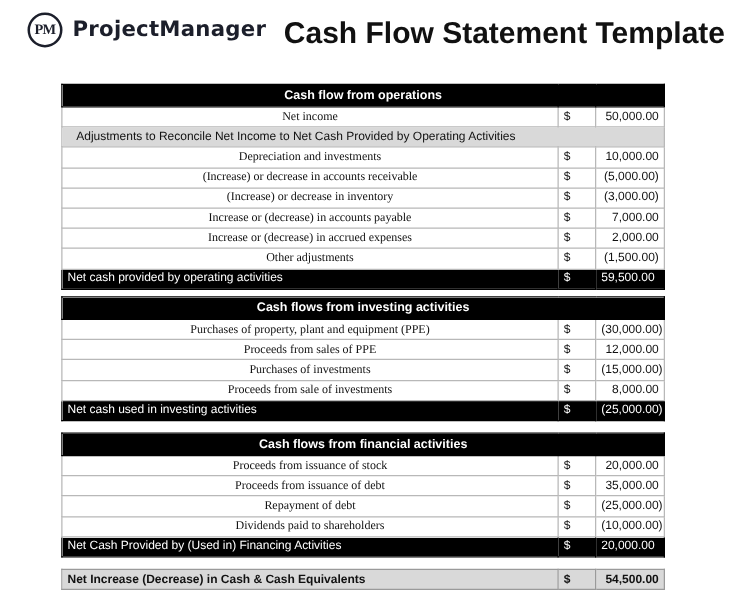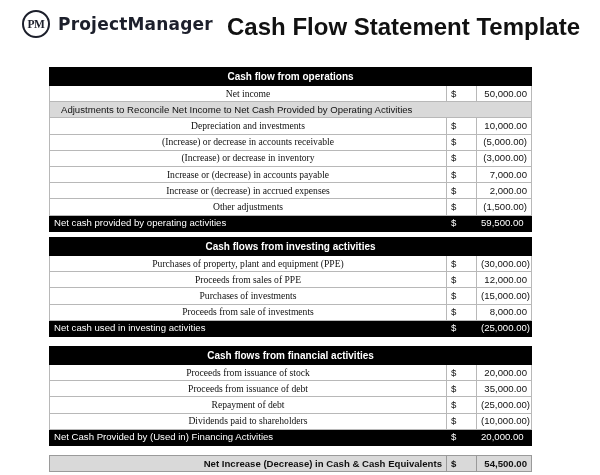--- a/index.html
+++ b/index.html
@@ -13,21 +13,21 @@
   .hdr td { background: #000; color: #fff; font-weight: bold; text-align: center; font-size: 10px; height: 17px; border-color: #000; }
   .sub td { background: #d9d9d9; font-weight: normal; text-align: left; padding-left: 11px; }
   .item td.label { text-align: center; font-family: Liberation Serif, serif; }
   .item td.cur { text-align: left; }
   .item td.amt { text-align: right; }
   .total td { background: #000; color: #fff; border-color: #000; }
   .total td.label { text-align: left; }
   .total td.cur { text-align: left; }
   .total td.amt { }
   .grand td { background: #d9d9d9; font-weight: bold; border-color: #9a9a9a; height: 15px; }
-  .grand td.label { text-align: right; }
+  .grand td.label { text-align: left; }
   .grand td.amt { text-align: right; }
   col.c-label { width: 397px; }
   col.c-cur { width: 30px; }
   col.c-amt { width: 55px; }
 </style>
 </head>
 <body>
 
 <div class="brand">
   <div class="logo-circle">PM</div>

